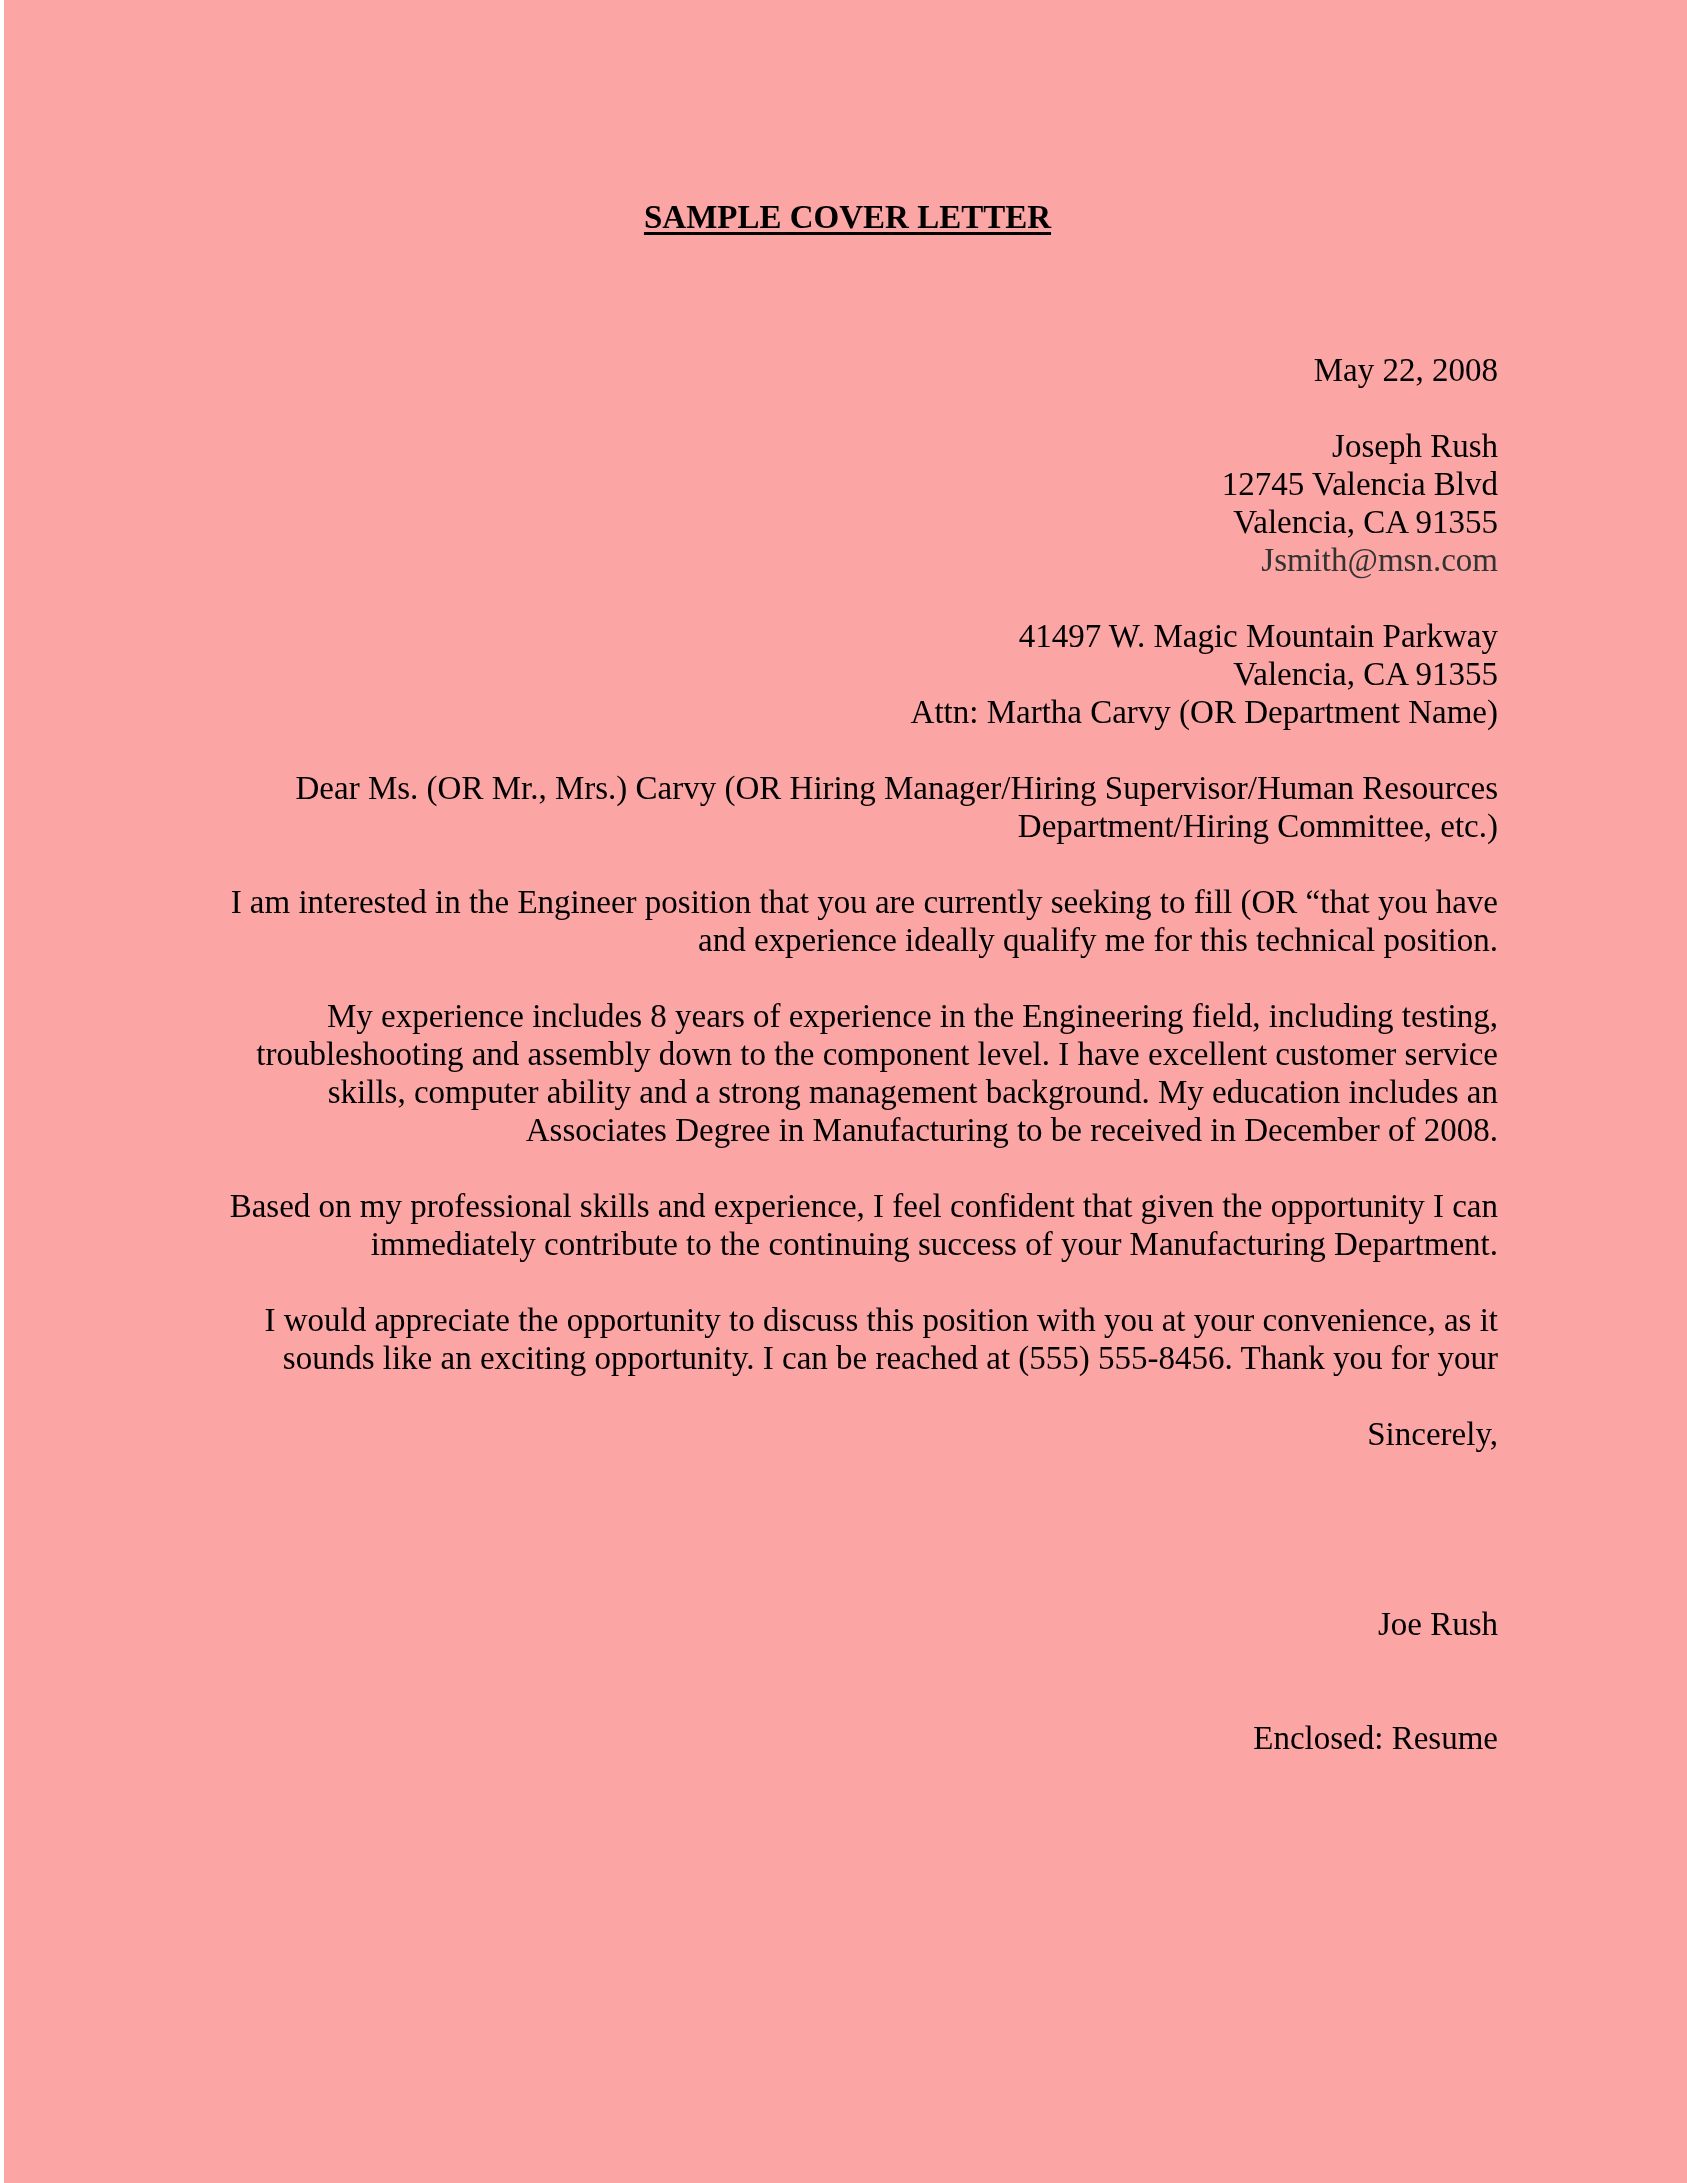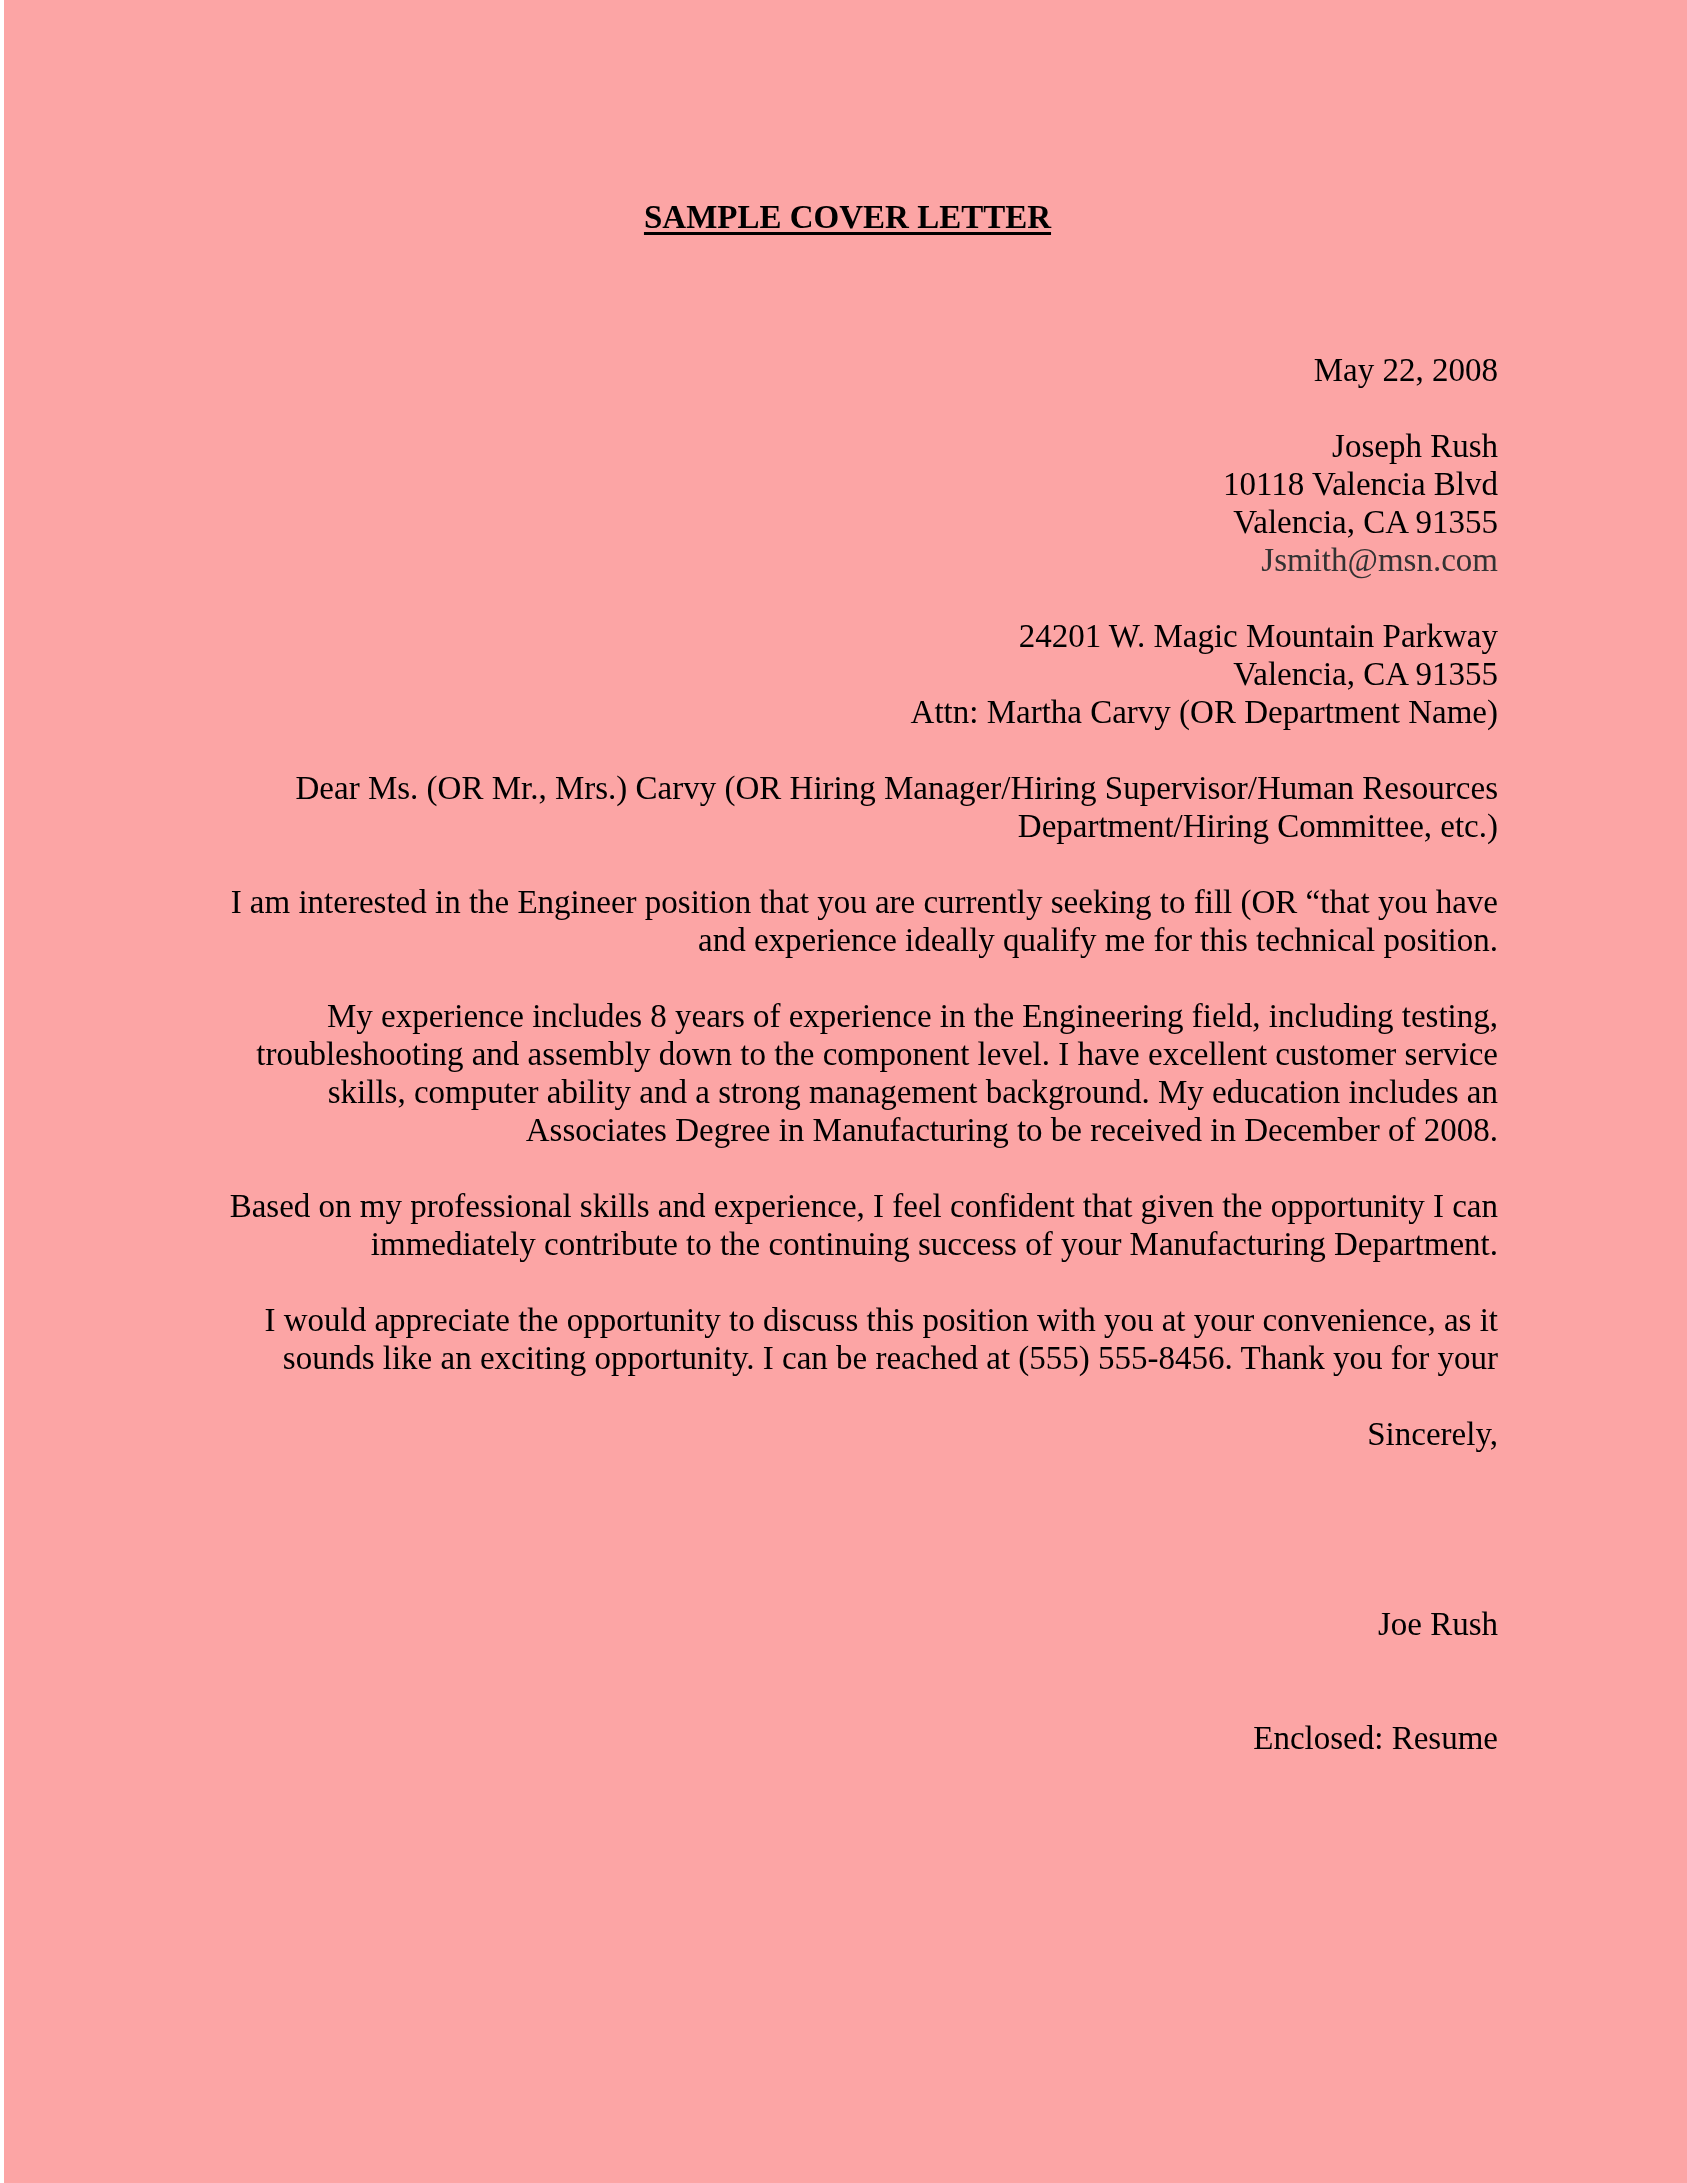--- a/index.html
+++ b/index.html
@@ -78,28 +78,28 @@
     <span>SAMPLE COVER LETTER</span>
   </div>
 
   <div class="body">
 
     <span class="line">May 22, 2008</span>
     <span class="blank"></span>
 
     <div class="sender">
       <span class="line">Joseph Rush</span>
-      <span class="line">10118 Valencia Blvd</span>
+      <span class="line">12745 Valencia Blvd</span>
       <span class="line">Valencia, CA 91355</span>
       <span class="line email">Jsmith@msn.com</span>
     </div>
     <span class="blank"></span>
 
     <div>
-      <span class="line">24201 W. Magic Mountain Parkway</span>
+      <span class="line">41497 W. Magic Mountain Parkway</span>
       <span class="line">Valencia, CA 91355</span>
       <span class="line">Attn: Martha Carvy (OR Department Name)</span>
     </div>
     <span class="blank"></span>
 
     <div>
       <span class="line">Dear Ms. (OR Mr., Mrs.) Carvy (OR Hiring Manager/Hiring Supervisor/Human Resources</span>
       <span class="line">Department/Hiring Committee, etc.)</span>
     </div>
     <span class="blank"></span>

